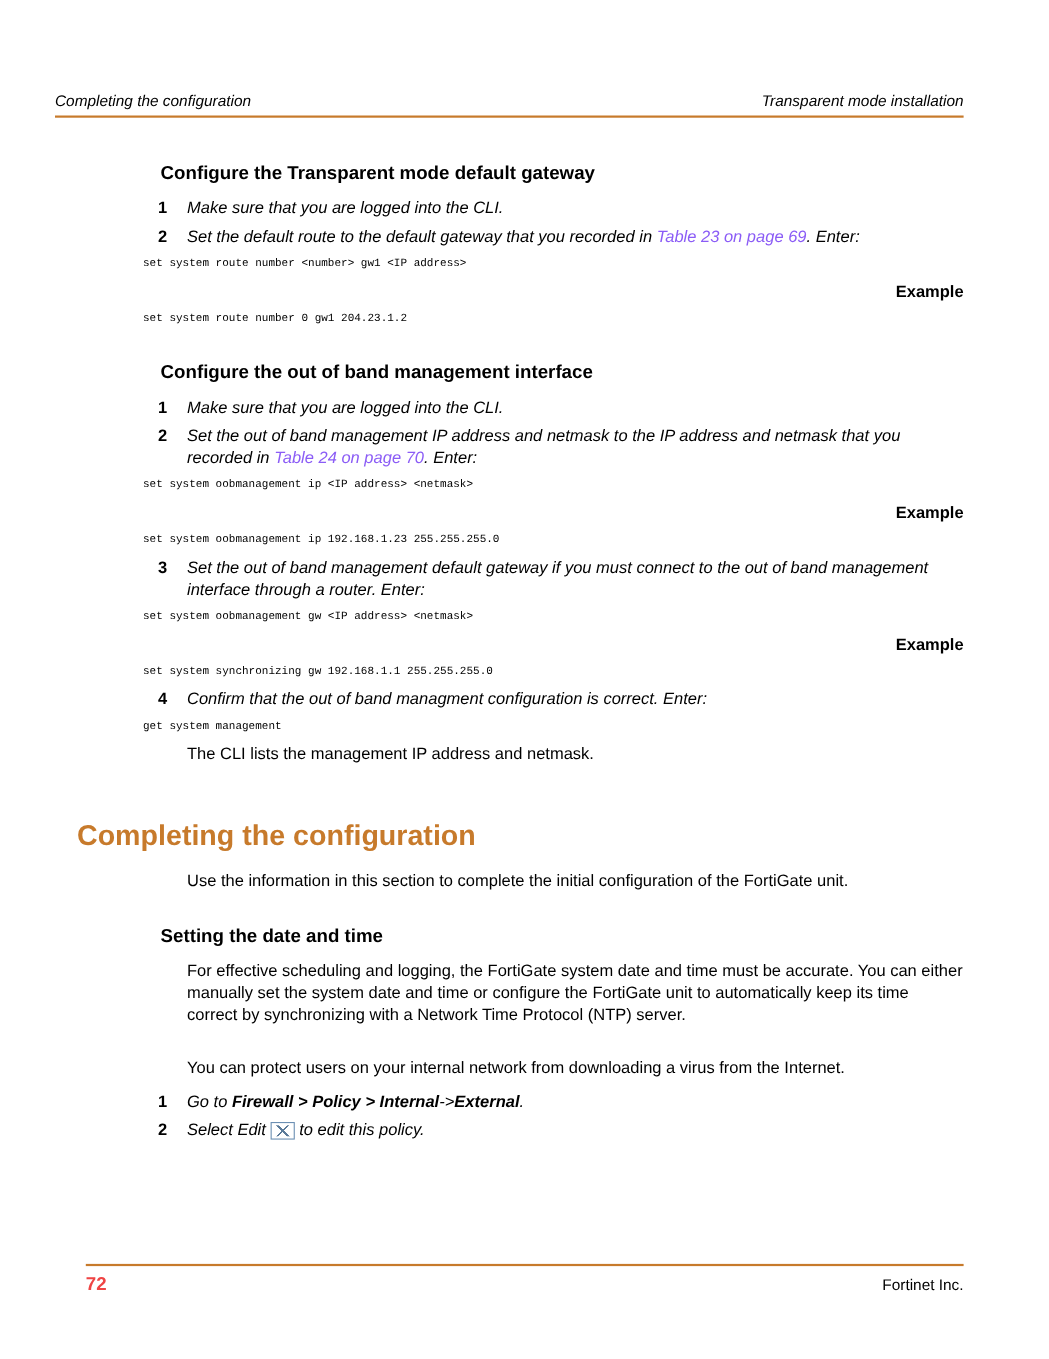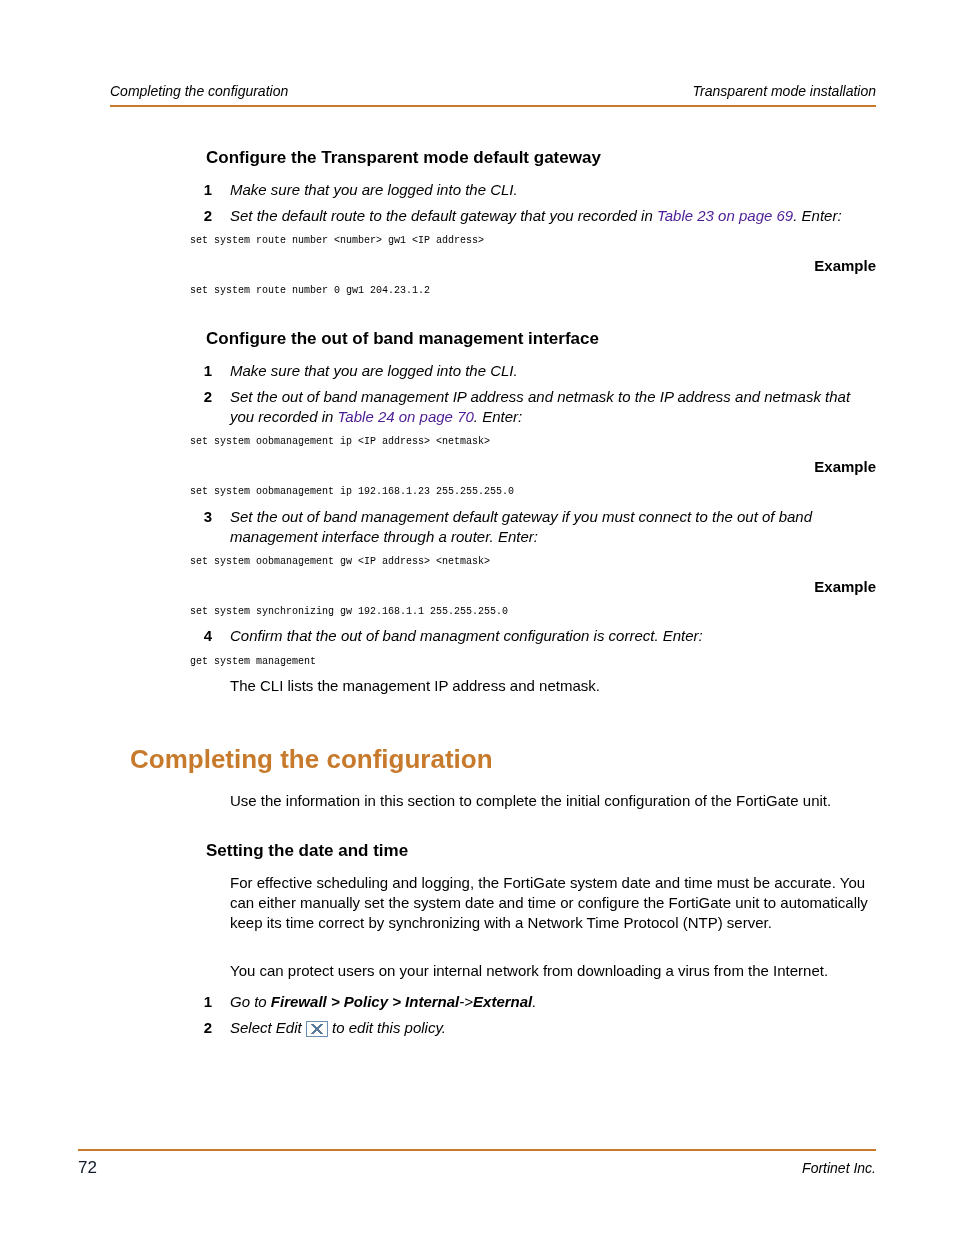--- a/index.html
+++ b/index.html
@@ -7,21 +7,21 @@
     font-family: Arial, Helvetica, sans-serif;
     background: #fff;
     width: 954px;
     height: 1235px;
     position: relative;
     font-size: 15px;
     line-height: 1.35;
     color: #000;
   }
   .page {
-    padding: 82px 78px 0 110px;
+    padding: 82px 78px 0 50px;
   }
   .runhead {
     display: flex;
     justify-content: space-between;
     font-style: italic;
     font-size: 14px;
     padding-bottom: 4px;
     border-bottom: 2px solid #c77a2b;
     margin-bottom: 40px;
   }
@@ -56,33 +56,33 @@
   }
   .olbody { flex: 1; font-style: italic; }
   .para-indent { margin-left: 40px; margin-bottom:6px;}
   .code {
     font-family: Liberation Mono, monospace;
     font-size: 10px;
     white-space: pre;
     margin: 8px 0;
   }
   .bold { font-weight: bold; text-align: right; }
-  .link { color: #4c1d95; }
+  .link { color: #8b5cf6; }
   .footer {
     position: absolute;
     left: 78px; right: 78px;
     bottom: 55px;
     border-top: 2px solid #c77a2b;
     padding-top: 6px;
     display: flex;
     justify-content: space-between;
     align-items: baseline;
   }
-  .pgnum { color: #0f172a; font-weight: normal; font-size: 17px;}
-  .company { font-style: italic; font-size: 14px;}
+  .pgnum { color: #ef4444; font-weight: bold; font-size: 17px;}
+  .company { font-size: 14px;}
   .edit-icon {
     display:inline-block;
     width:22px; height:16px;
     border:1px solid #6b8fb3;
     vertical-align:middle;
     position:relative;
     background:#fff;
   }
   .edit-icon::before{
     content:"";

